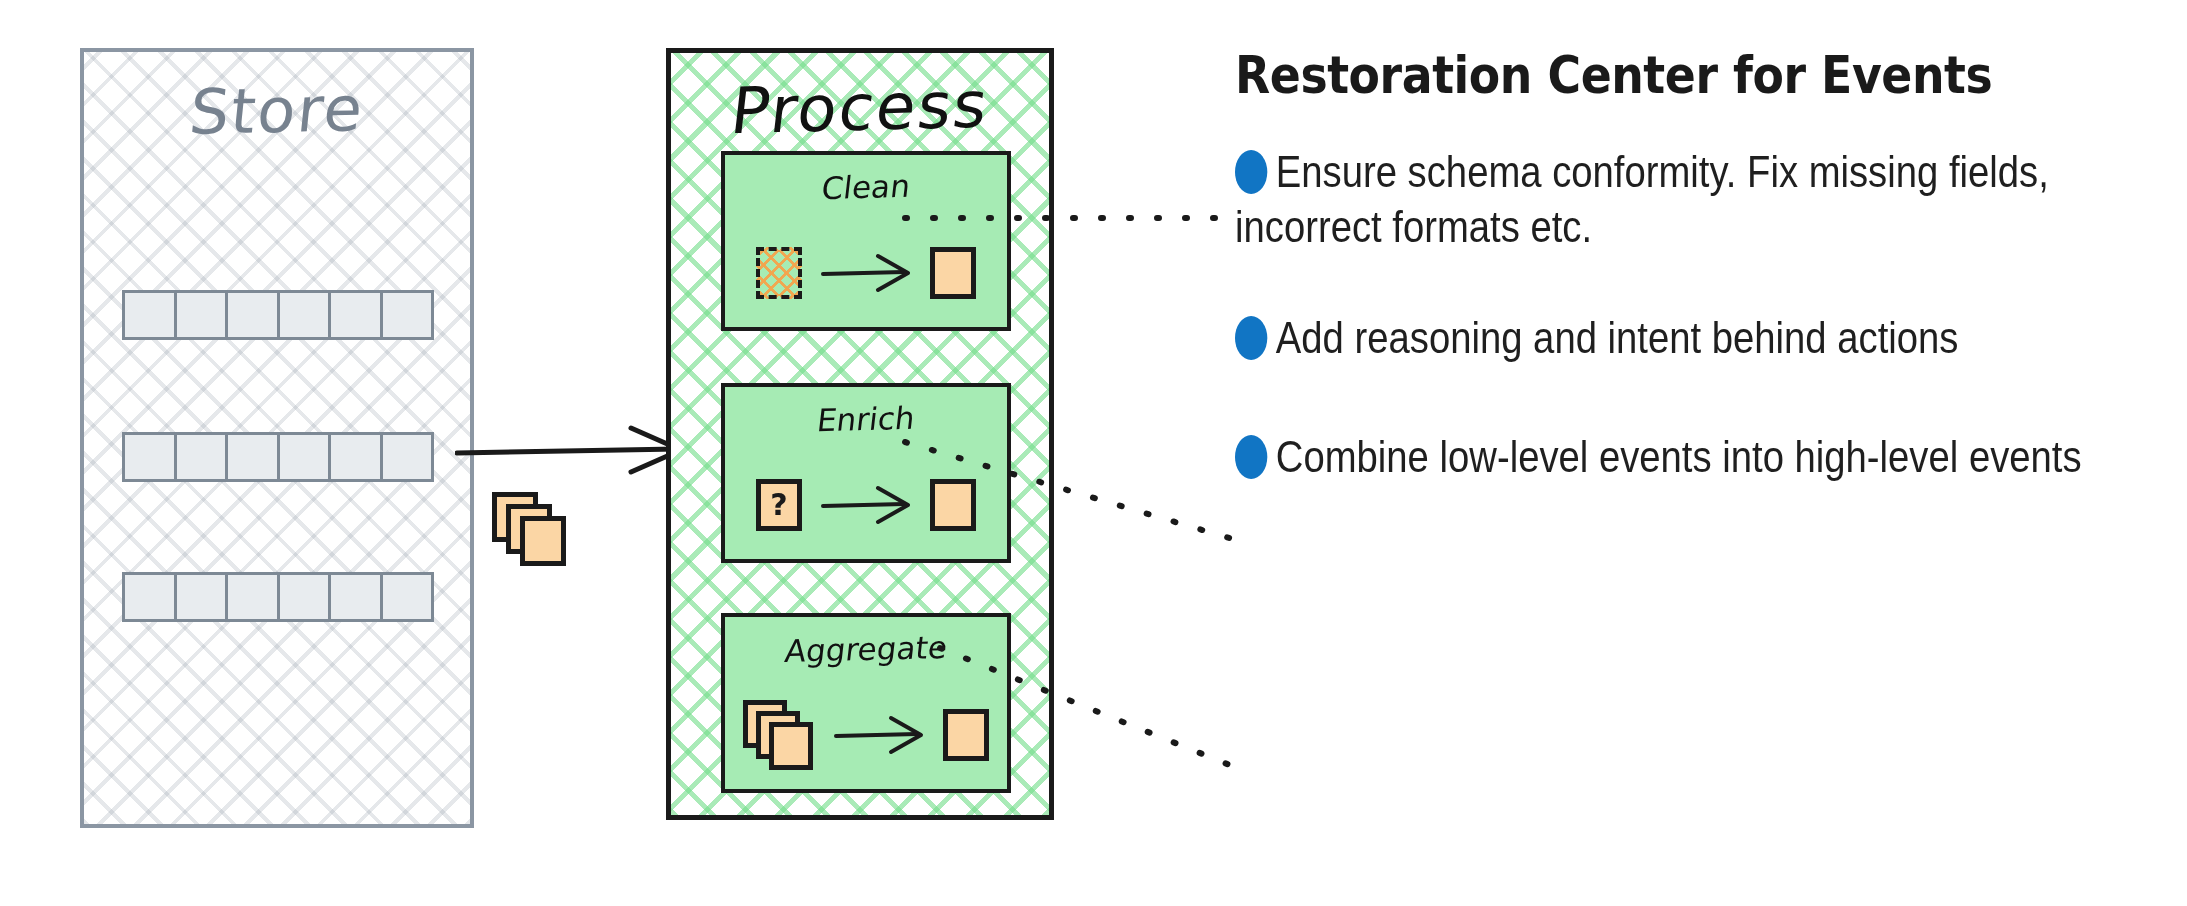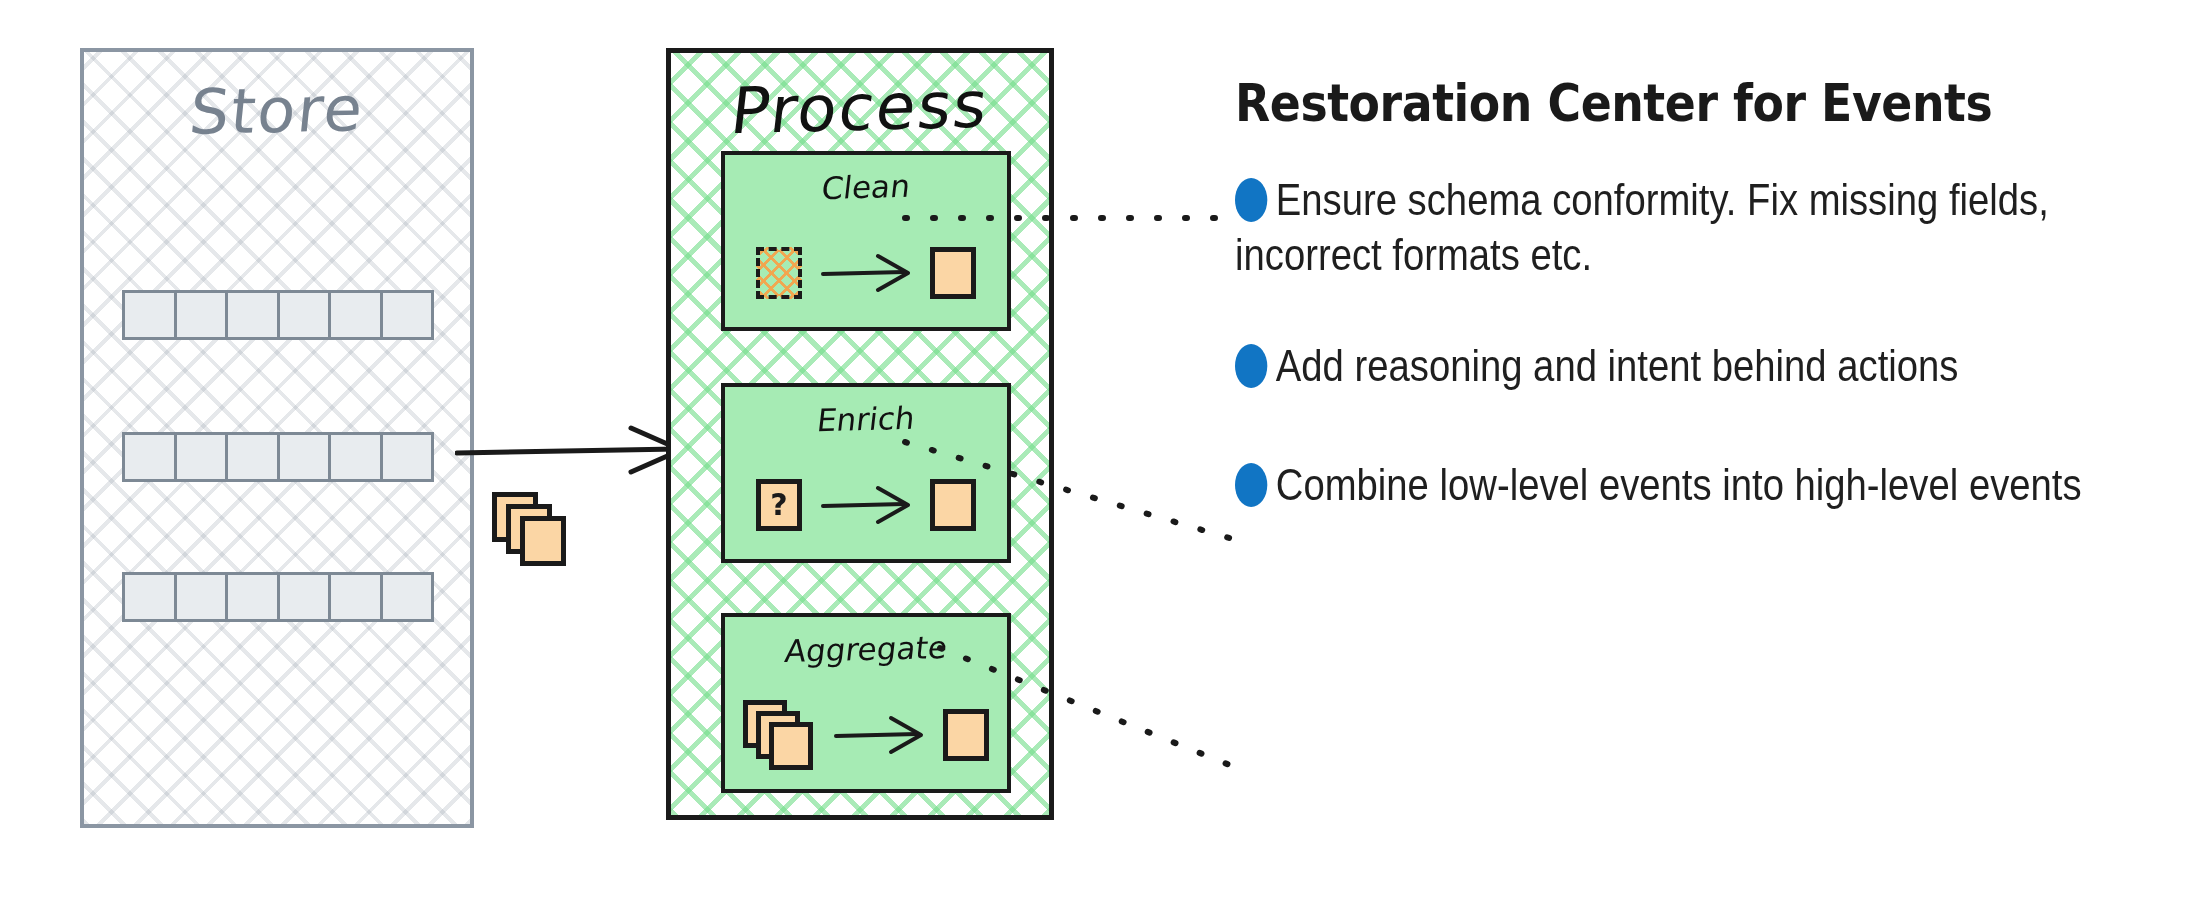--- a/index.html
+++ b/index.html
@@ -212,21 +212,21 @@
     left: 0; top: 0;
     width: 2187px;
     height: 906px;
     pointer-events: none;
   }
 
   
   .notes {
     position: absolute;
     left: 1235px;
-    top: 76px;
+    top: 48px;
     width: 920px;
   }
   .notes-title {
     font-family: "DejaVu Sans", sans-serif;
     font-weight: 700;
     font-size: 52px;
     line-height: 1.06;
     color: #1a1a1a;
     letter-spacing: -0.5px;
     transform: scaleX(0.88);

